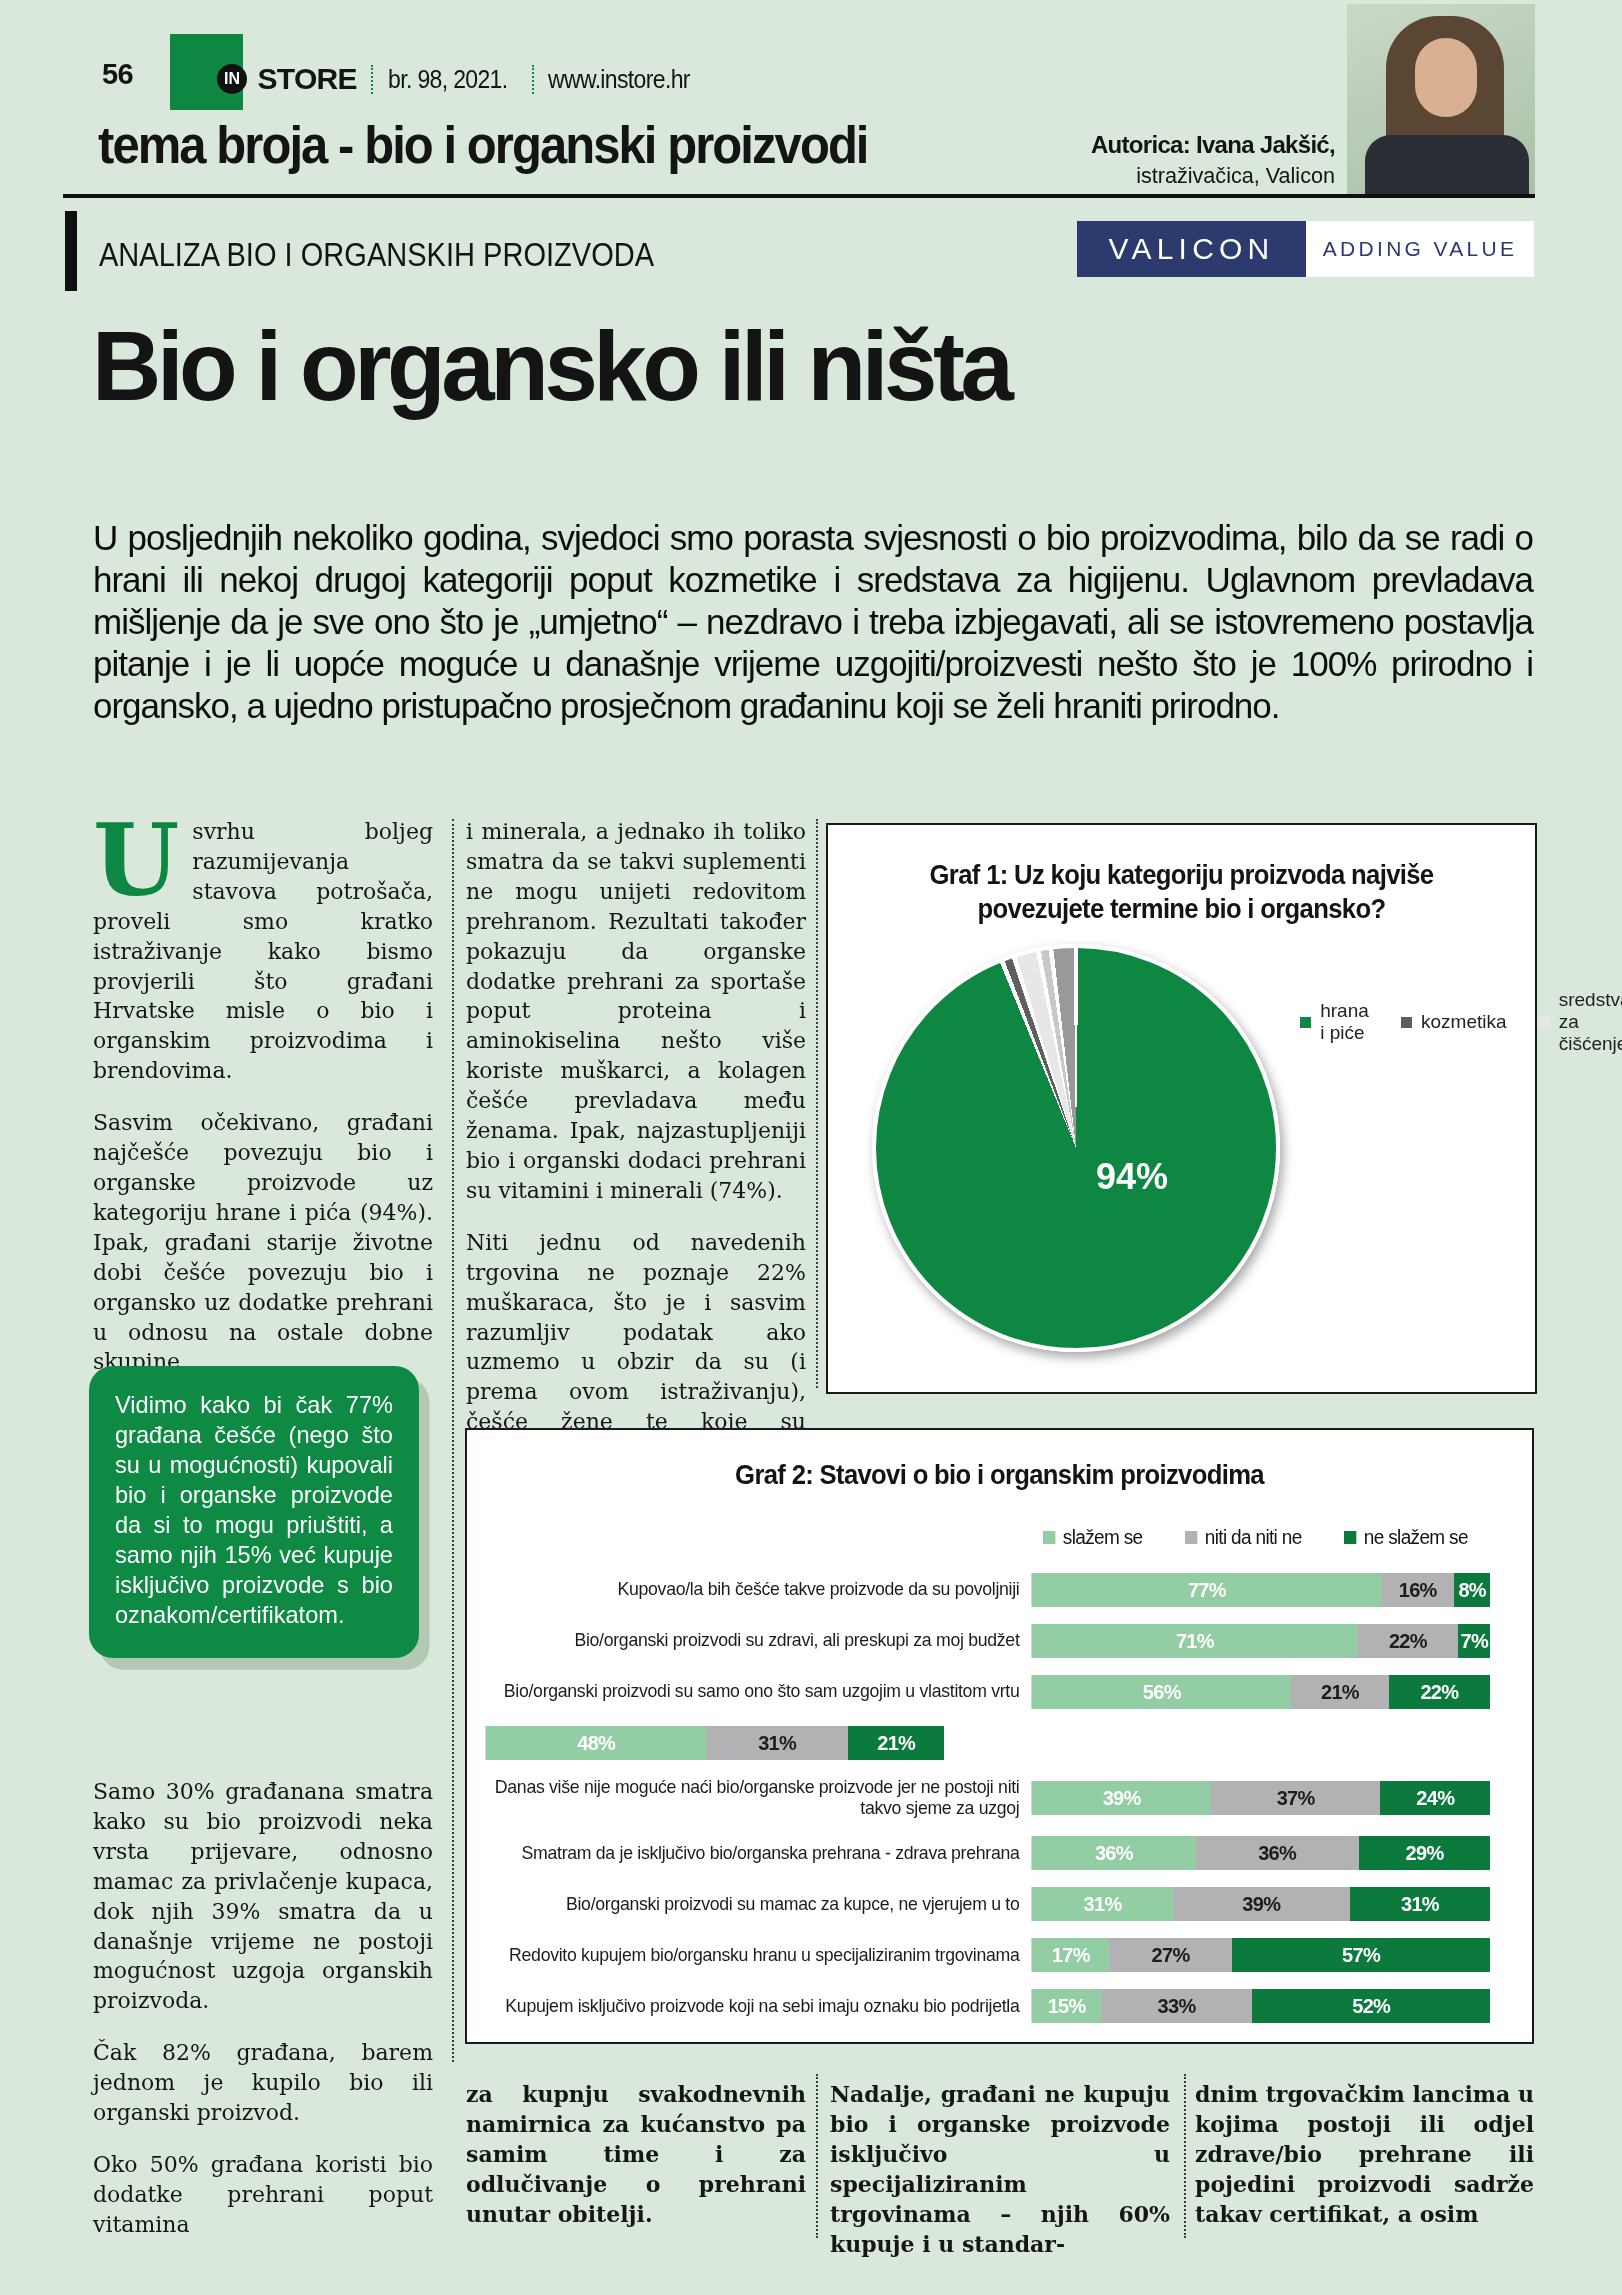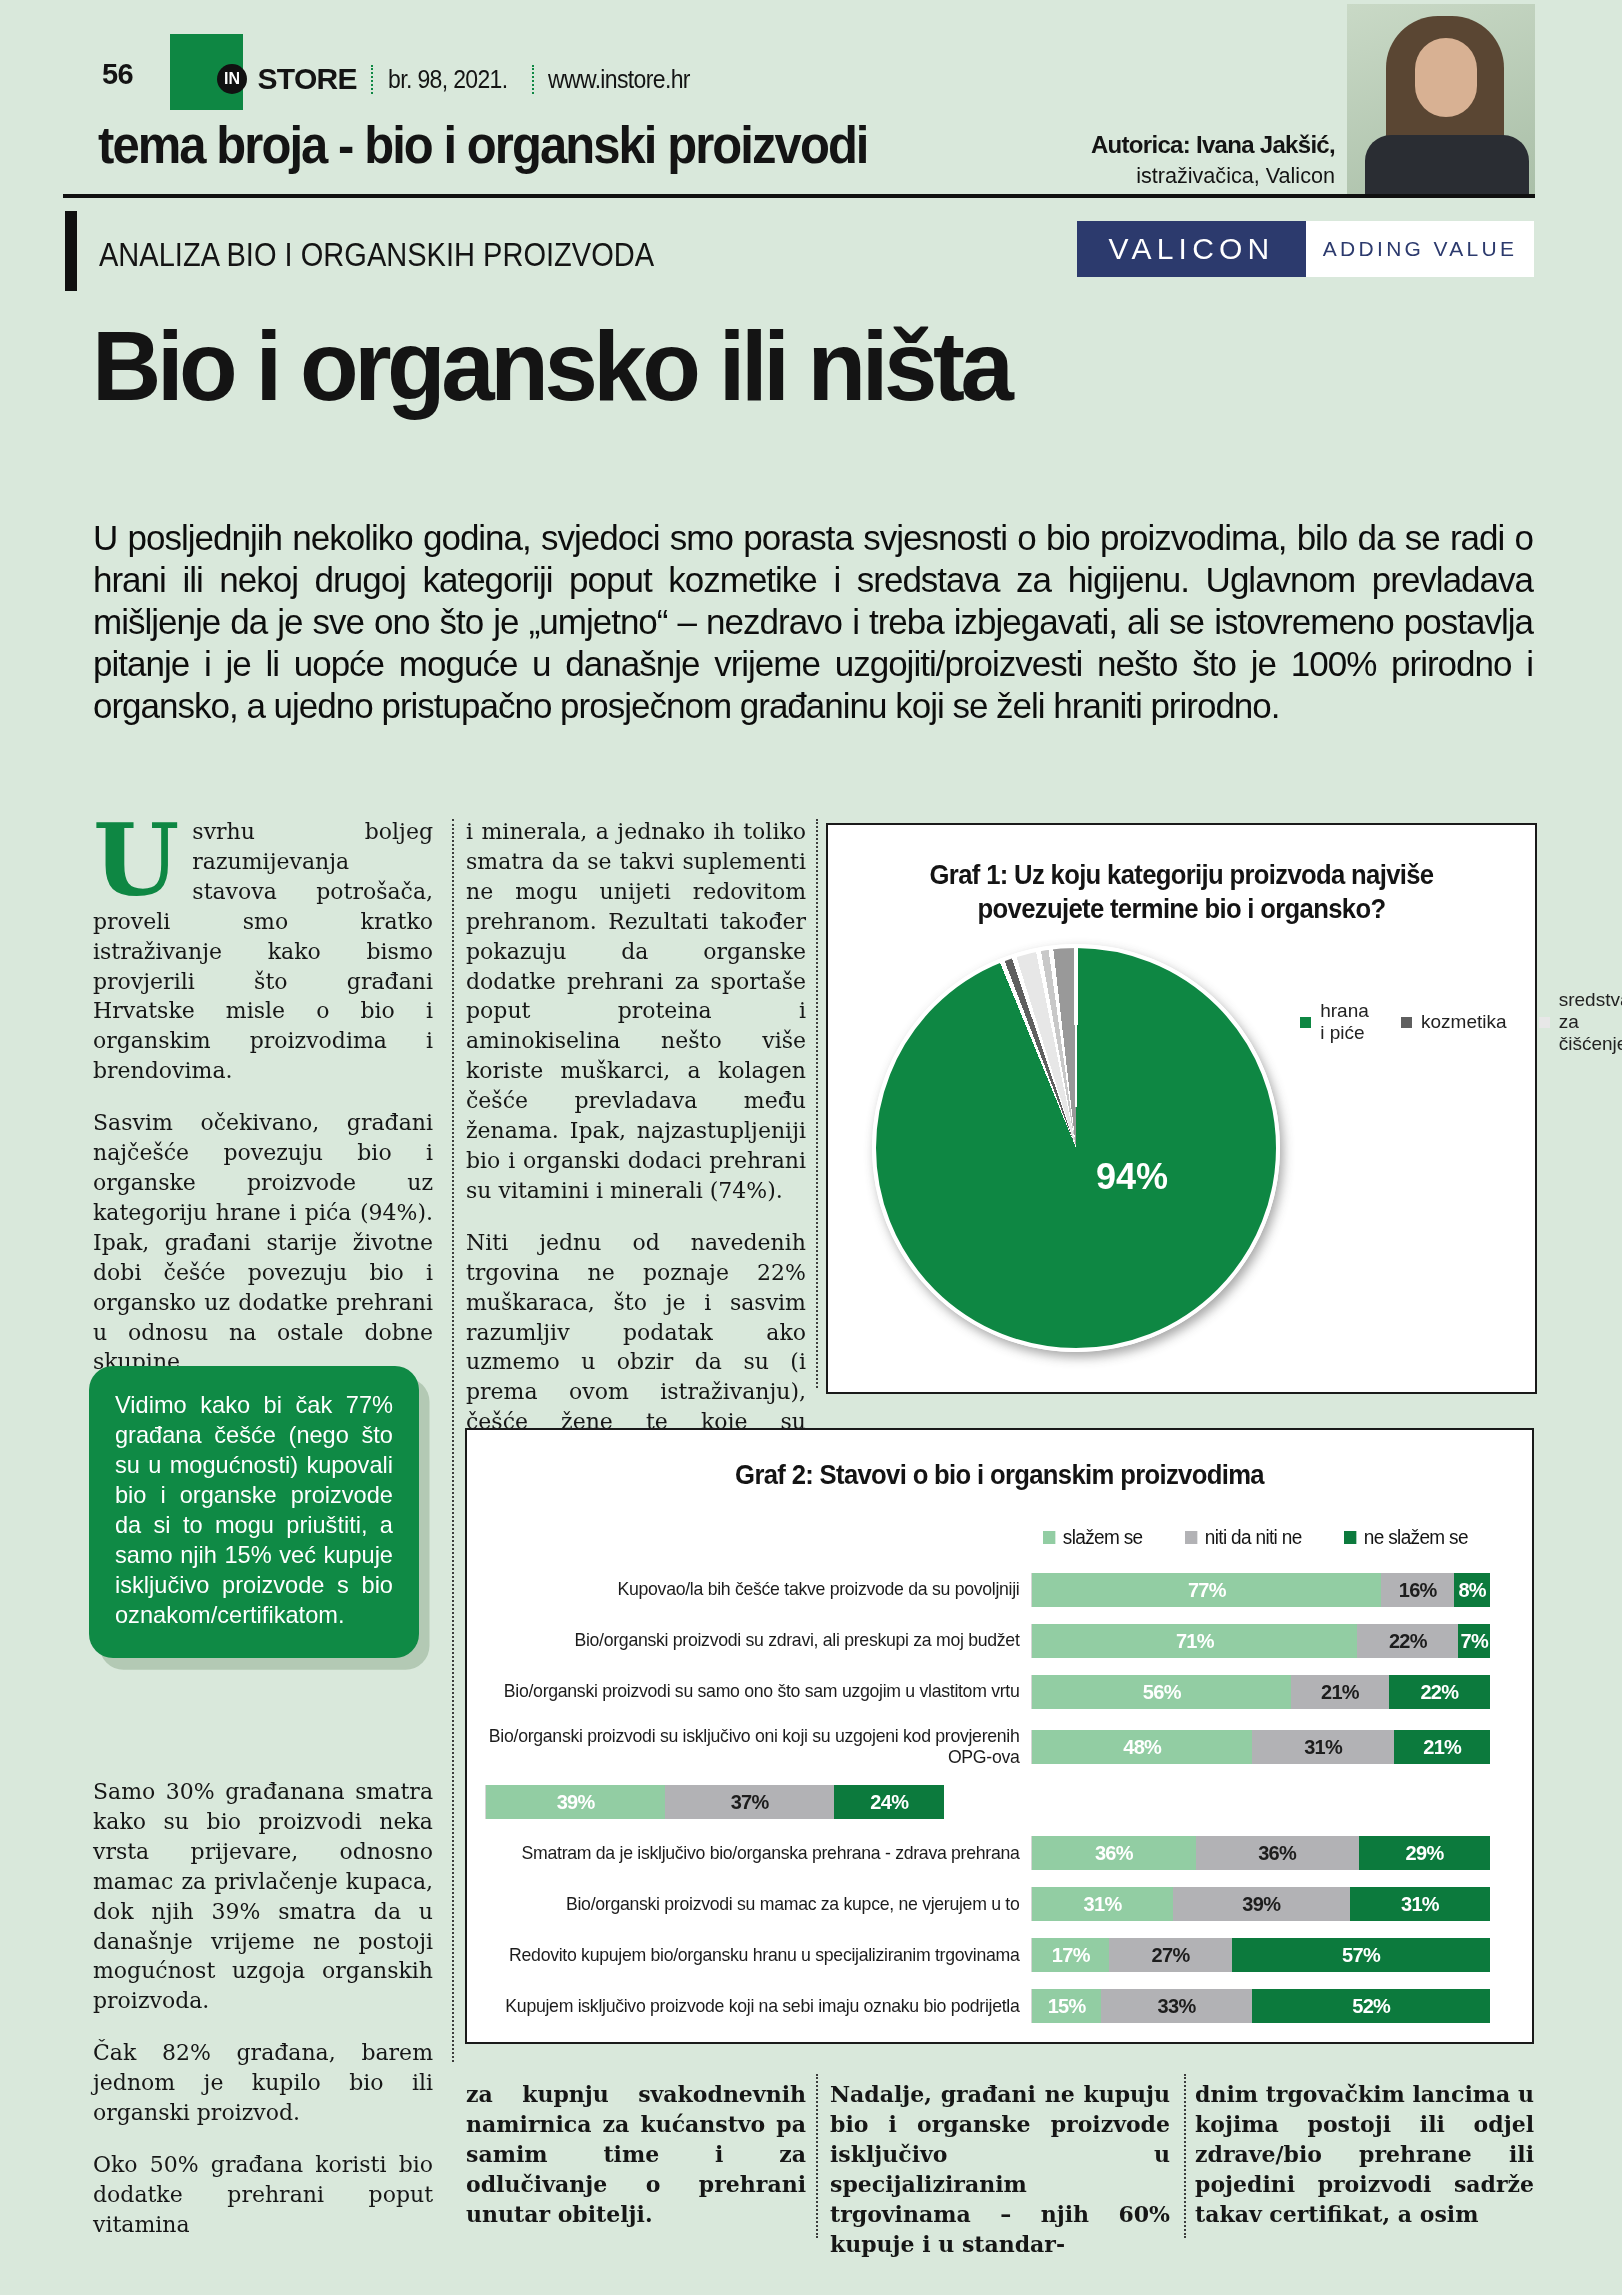--- a/index.html
+++ b/index.html
@@ -213,28 +213,28 @@
         </div>
         <div class="g2row">
           <div class="g2label">Bio/organski proizvodi su samo ono što sam uzgojim u vlastitom vrtu</div>
           <div class="g2bars">
             <div class="seg s0" style="width: 56.5657%; background: rgb(146, 205, 163);">56%</div>
             <div class="seg s1" style="width: 21.2121%; background: rgb(178, 178, 181);">21%</div>
             <div class="seg s2" style="width: 22.2222%; background: rgb(12, 122, 61);">22%</div>
           </div>
         </div>
         <div class="g2row">
-          <div class="g2label">Bio/organski proizvodi su isključivo oni koji su uzgojeni kod provjerenih OPG-ova</div>
           <div class="g2bars">
             <div class="seg s0" style="width: 48%; background: rgb(146, 205, 163);">48%</div>
             <div class="seg s1" style="width: 31%; background: rgb(178, 178, 181);">31%</div>
             <div class="seg s2" style="width: 21%; background: rgb(12, 122, 61);">21%</div>
           </div>
         </div>
         <div class="g2row">
+          <div class="g2label">Danas više nije moguće naći bio/organske proizvode jer ne postoji niti takvo sjeme za uzgoj</div>
           <div class="g2bars">
             <div class="seg s0" style="width: 39%; background: rgb(146, 205, 163);">39%</div>
             <div class="seg s1" style="width: 37%; background: rgb(178, 178, 181);">37%</div>
             <div class="seg s2" style="width: 24%; background: rgb(12, 122, 61);">24%</div>
           </div>
         </div>
         <div class="g2row">
           <div class="g2label">Smatram da je isključivo bio/organska prehrana - zdrava prehrana</div>
           <div class="g2bars">
             <div class="seg s0" style="width: 35.6436%; background: rgb(146, 205, 163);">36%</div>

